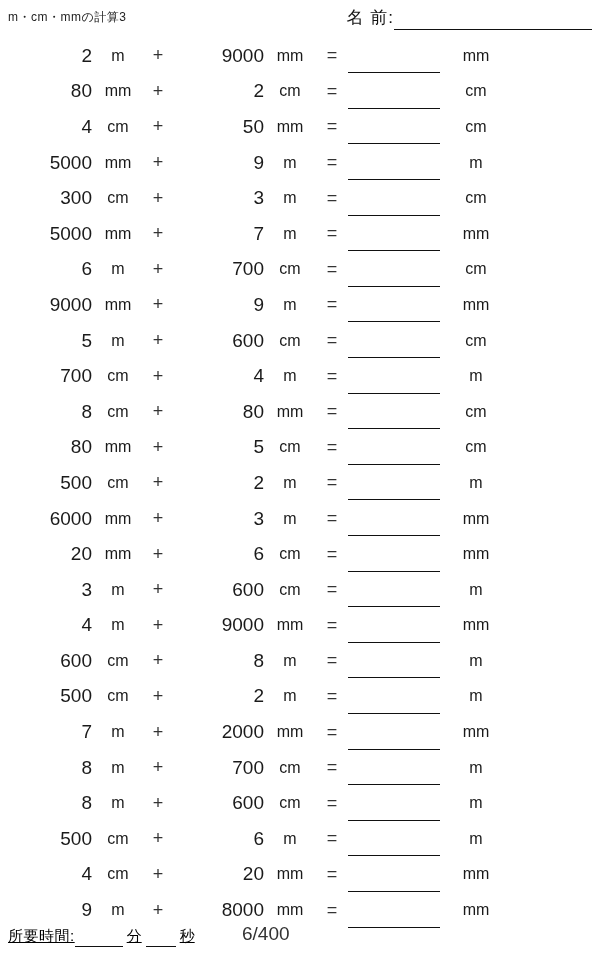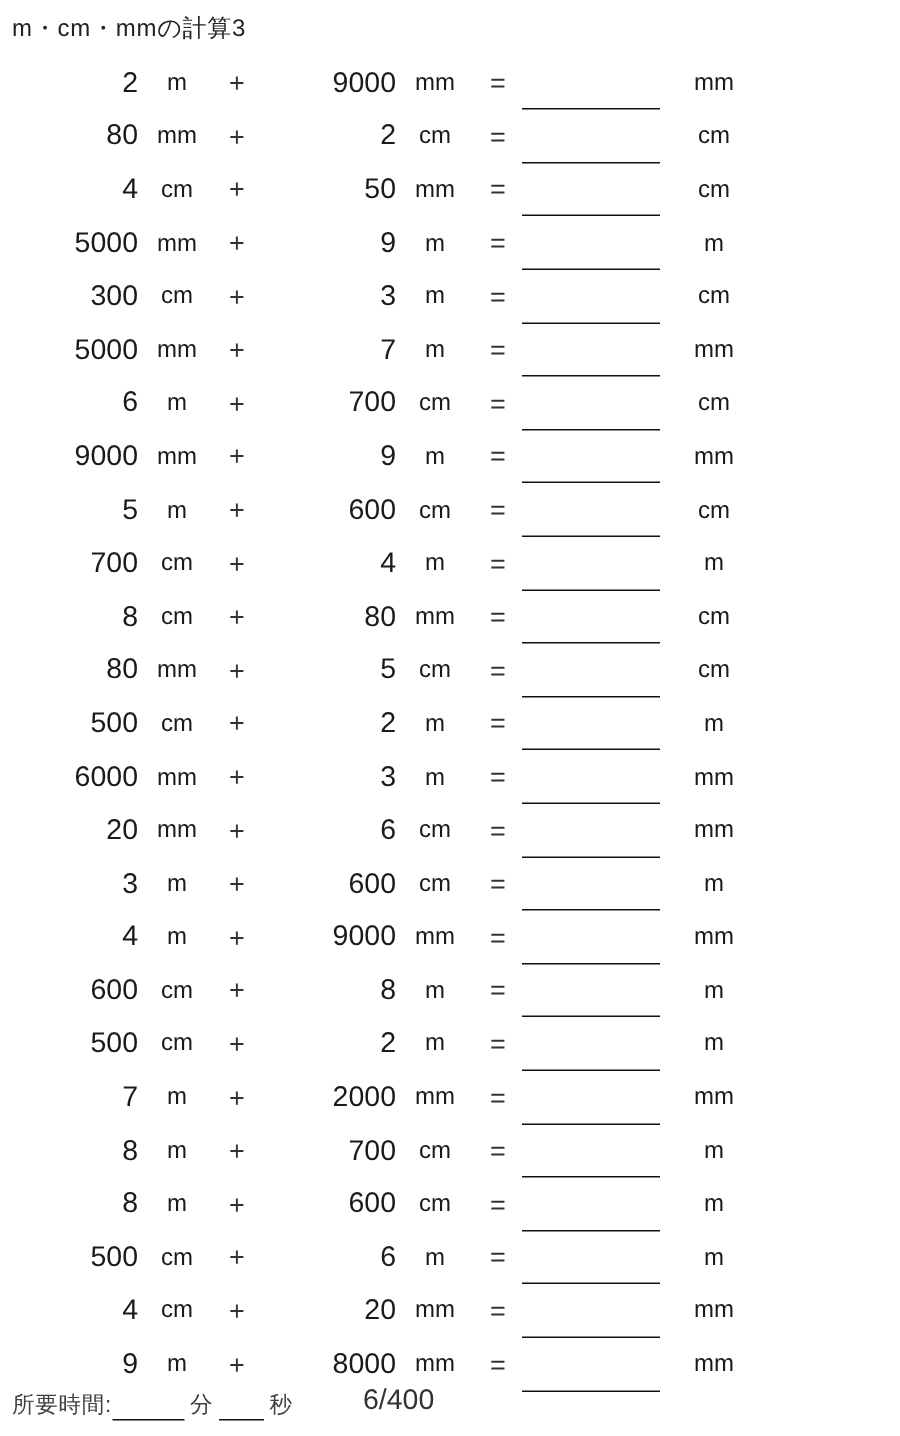--- a/index.html
+++ b/index.html
@@ -29,21 +29,21 @@
     left: 0;
     width: 600px;
     height: 36px;
     display: flex;
     align-items: center;
   }
   .worksheet-title {
     position: absolute;
     left: 8px;
     top: 9px;
-    font-size: 16px;
+    font-size: 12px;
     letter-spacing: 0.5px;
     color: #222;
     white-space: nowrap;
   }
   .name-area {
     position: absolute;
     right: 8px;
     top: 6px;
     display: flex;
     align-items: flex-end;
@@ -118,21 +118,22 @@
     width: 600px;
     height: 30px;
   }
   .time-area {
     position: absolute;
     left: 8px;
     bottom: 2px;
     display: flex;
     align-items: flex-end;
     font-size: 15px;
-    color: #404040;
+    color: #000000;
+    text-decoration: underline;
   }
   .time-label {
     letter-spacing: 0.5px;
     padding-bottom: 1px;
   }
   .time-blank1 {
     width: 48px;
     border-bottom: 1px solid #111;
     height: 19px;
   }
@@ -163,20 +164,24 @@
     letter-spacing: 0.2px;
   }
 </style>
 </head>
 <body>
 
 <div class="sheet">
 
   <div class="header">
     <div class="worksheet-title">m・cm・mmの計算3</div>
+    <div class="name-area">
+      <span class="name-label">名 前:</span>
+      <span class="name-blank"></span>
+    </div>
   </div>
 
   <div class="problems">
       <div class="row">
         <div class="num">2</div>
         <div class="unit">m</div>
         <div class="op">+</div>
         <div class="num">9000</div>
         <div class="unit">mm</div>
         <div class="eq">=</div>

